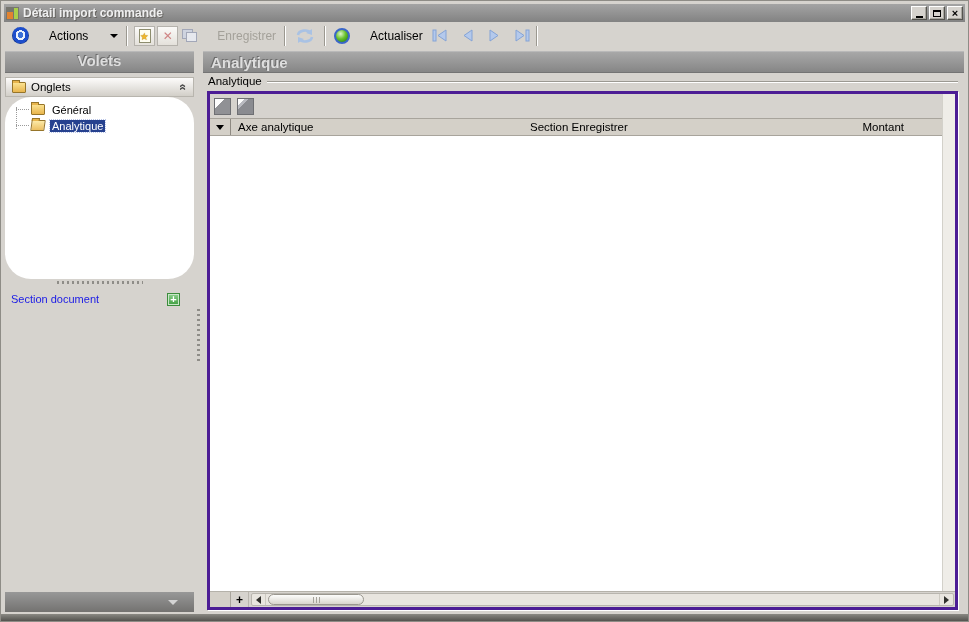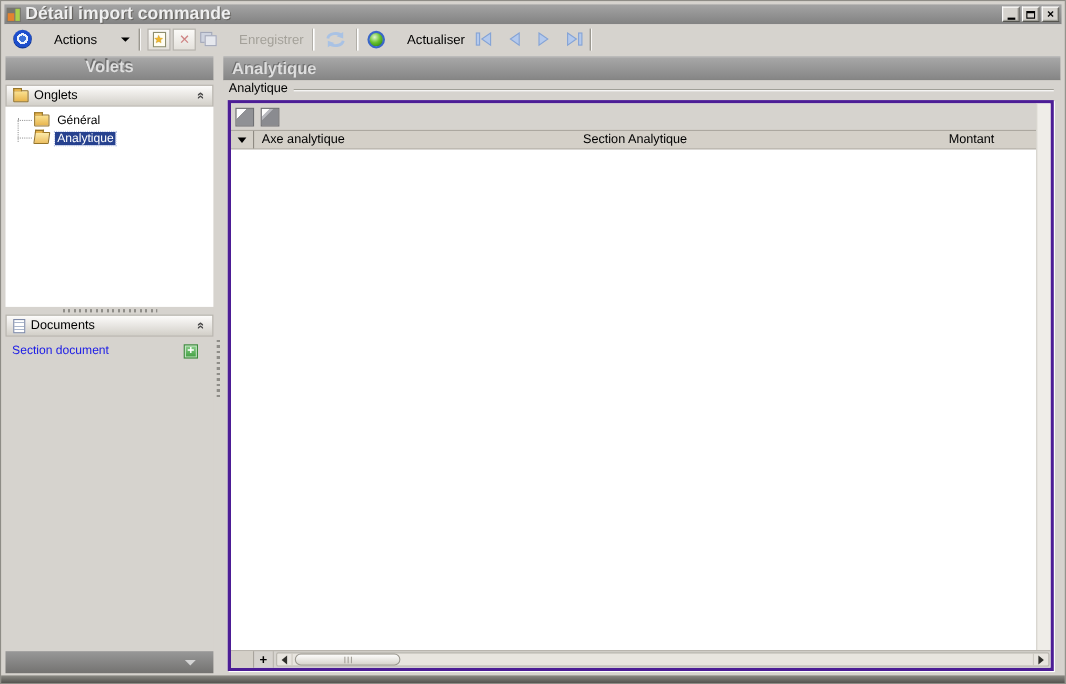--- a/index.html
+++ b/index.html
@@ -8,21 +8,21 @@
   .window { position:absolute; inset:0; background:#d6d3ce; border:1px solid #8e8c86; }
   .bottom-band { position:absolute; left:0; right:0; bottom:0; height:7px;
     background:linear-gradient(#8a8983,#54534f); }
 
   
   .titlebar { position:absolute; left:3px; top:3px; right:3px; height:18px;
     background:linear-gradient(#a4a4a4,#828282); display:flex; align-items:center; padding:0 2px; }
   .app-icon { width:13px; height:13px; position:relative; margin-right:4px; background:#77766f; }
   .app-icon .orange { position:absolute; left:1px; bottom:1px; width:6px; height:7px; background:#e2832f; }
   .app-icon .green  { position:absolute; right:1px; top:1px; width:4px; height:11px; background:#a9d04a; }
-  .title-text { font-weight:bold; font-size:16px; color:#efefef; text-shadow:1px 1px 0 #666460; }
+  .title-text { font-weight:bold; font-size:12px; color:#efefef; text-shadow:1px 1px 0 #666460; }
   .win-btns { margin-left:auto; display:flex; gap:2px; }
   .win-btn { width:16px; height:14px; background:#d6d3ce; border:1px solid;
     border-color:#ffffff #55544f #55544f #ffffff; box-shadow:inset -1px -1px 0 #a8a69f;
     display:flex; align-items:center; justify-content:center; cursor:default; }
   .glyph-min { width:7px; height:2px; background:#000; margin-top:7px; }
   .glyph-max { width:8px; height:7px; border:1px solid #000; border-top:2px solid #000; }
   .glyph-close { font-size:11px; font-weight:bold; line-height:10px; }
 
   
   .toolbar { position:absolute; left:3px; top:21px; right:3px; height:27px;
@@ -68,21 +68,21 @@
   .sec-header .chev { margin-left:auto; font-weight:bold; color:#4a4a4a;
     transform:rotate(90deg); font-size:12px; }
   .folder { width:14px; height:11px; position:relative; border:1px solid #96752a; border-radius:1px;
     background:linear-gradient(#fbe291,#e8b54d); }
   .folder::before { content:""; position:absolute; top:-3px; left:-1px; width:6px; height:2px;
     background:#e8b54d; border:1px solid #96752a; border-bottom:none; }
   .folder.open { transform:skewX(-8deg); background:linear-gradient(#fceaa8,#ecbf62); }
   .doc-icon { width:11px; height:13px; background:#fff; border:1px solid #7e8aa8;
     background-image:repeating-linear-gradient(#fff 0 2px,#aab6cc 2px 3px); }
   .onglets-wrap { position:absolute; left:0; right:0; top:4px; }
-  .tree { background:#fff; height:182px; position:relative; padding-top:5px; }
+  .tree { background:#fff; height:182px; position:relative; padding-top:5px;border-radius:26px; }
   .tc-v { position:absolute; left:11px; top:10px; height:22px; border-left:1px dotted #9a9a9a; }
   .tc-h { position:absolute; left:11px; width:13px; border-top:1px dotted #9a9a9a; }
   .tree-row { display:flex; align-items:center; gap:5px; padding-left:26px; height:15px; margin-bottom:1px; }
   .tree-label { padding:0 2px; }
   .tree-row.selected .tree-label { background:#26418f; color:#fff; outline:1px dotted #b9c5e8; }
   .h-splitter { height:7px; display:flex; align-items:center; justify-content:center; }
   .h-splitter .dots { width:86px; height:3px;
     background:repeating-linear-gradient(90deg,#8f8d88 0 2px,transparent 2px 5px); }
   .docs-content { height:26px; display:flex; align-items:center; padding:0 6px; }
   .link { color:#1a1ae6; }
@@ -248,25 +248,20 @@
           <span class="tree-label">Général</span>
         </div>
         <div class="tree-row selected">
           <div class="folder open"></div>
           <span class="tree-label">Analytique</span>
         </div>
       </div>
       <div class="h-splitter">
         <div class="dots"></div>
       </div>
-      <div class="sec-header">
-        <div class="doc-icon"></div>
-        <span>Documents</span>
-        <span class="chev">«</span>
-      </div>
       <div class="docs-content">
         <span class="link">Section document</span>
         <div class="plus-btn">+</div>
       </div>
     </div>
     <div class="sidebar-bottom">
       <div class="sb-arrow"></div>
     </div>
   </div>
 
@@ -279,21 +274,21 @@
       <div class="grid-main">
         <div class="g-toolbar">
           <div class="g-icon"></div>
           <div class="g-icon alt"></div>
         </div>
         <div class="g-header">
           <div class="gh-ind">
             <div class="arr"></div>
           </div>
           <div class="gh-col gh-col1">Axe analytique</div>
-          <div class="gh-col gh-col2">Section Analytique</div>
+          <div class="gh-col gh-col2">Section Enregistrer</div>
           <div class="gh-col gh-col3">Montant</div>
         </div>
         <div class="g-body"></div>
       </div>
       <div class="v-strip"></div>
       <div class="g-bottom">
         <div class="gb-ind"></div>
         <div class="gb-plus">+</div>
         <div class="h-scroll">
           <div class="hs-btn hs-left">

